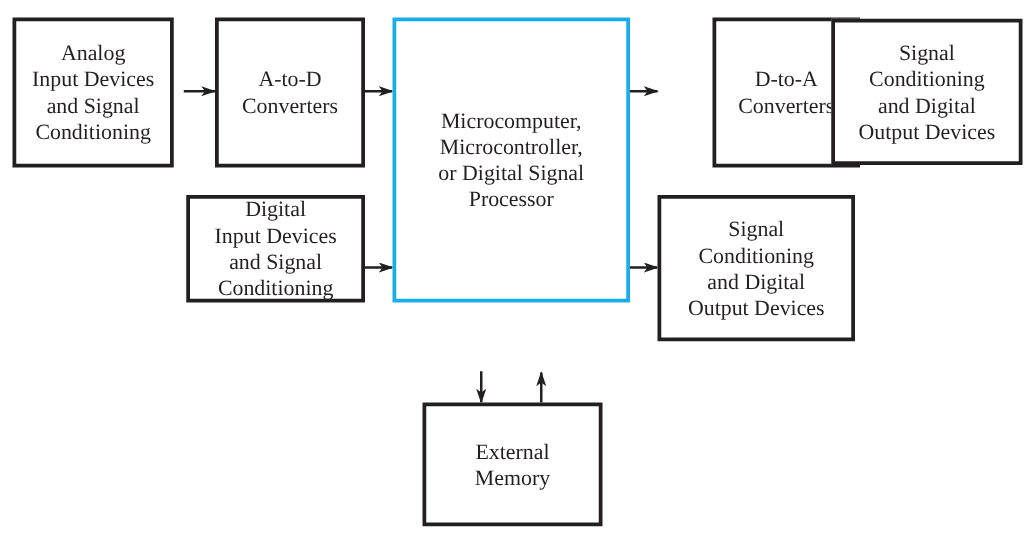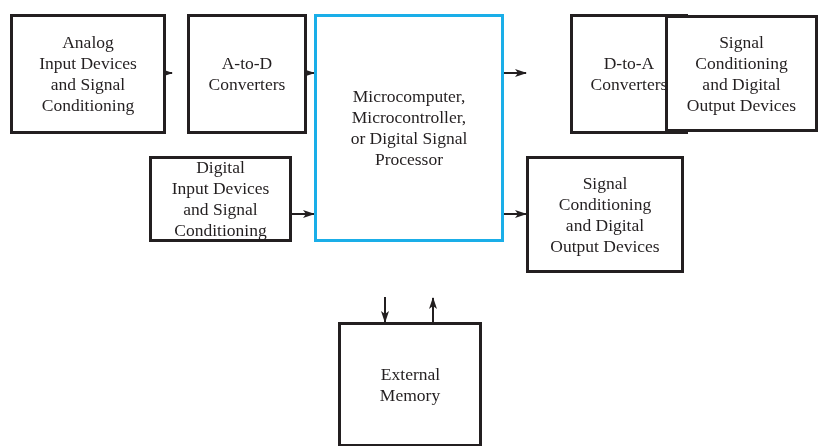--- a/index.html
+++ b/index.html
@@ -23,28 +23,28 @@
   <line x1="147" y1="73" x2="172" y2="73" stroke="#231f20" stroke-width="2" marker-end="url(#ah)"></line>
   <line x1="291" y1="73" x2="314" y2="73" stroke="#231f20" stroke-width="2" marker-end="url(#ah)"></line>
   <line x1="291" y1="214" x2="314" y2="214" stroke="#231f20" stroke-width="2" marker-end="url(#ah)"></line>
   <line x1="503" y1="73" x2="526" y2="73" stroke="#231f20" stroke-width="2" marker-end="url(#ah)"></line>
   <line x1="643" y1="73" x2="665" y2="73" stroke="#231f20" stroke-width="2" marker-end="url(#ah)"></line>
   <line x1="503" y1="214" x2="526" y2="214" stroke="#231f20" stroke-width="2" marker-end="url(#ah)"></line>
   <line x1="385" y1="297" x2="385" y2="322" stroke="#231f20" stroke-width="2" marker-end="url(#ah)"></line>
   <line x1="433" y1="323" x2="433" y2="298" stroke="#231f20" stroke-width="2" marker-end="url(#ah)"></line>
 </svg>
 
-<div class="box" style="left:10px;top:14px;width:156px;height:120px;">
+<div class="box" style="left:10px;top:14px;width:129px;height:120px;">
   <span class="label">Analog
 Input Devices
 and Signal
 Conditioning</span>
 </div>
 
-<div class="box" style="left:172px;top:14px;width:120px;height:120px;margin-left:15px;">
+<div class="box" style="left:172px;top:14px;width:120px;height:120px;">
   <span class="label">A-to-D
 Converters</span>
 </div>
 
 <div class="box blue" style="left:314px;top:14px;width:190px;height:228px;">
   <span class="label">Microcomputer,
 Microcontroller,
 or Digital Signal
 Processor</span>
 </div>
@@ -68,16 +68,16 @@
 Conditioning</span>
 </div>
 
 <div class="box" style="left:526px;top:156px;width:158px;height:117px;">
   <span class="label">Signal
 Conditioning
 and Digital
 Output Devices</span>
 </div>
 
-<div class="box" style="left:338px;top:322px;width:144px;height:125px;text-align:right;">
+<div class="box" style="left:338px;top:322px;width:144px;height:99px;">
   <span class="label">External
 Memory</span>
 </div>
 
 </body></html>

